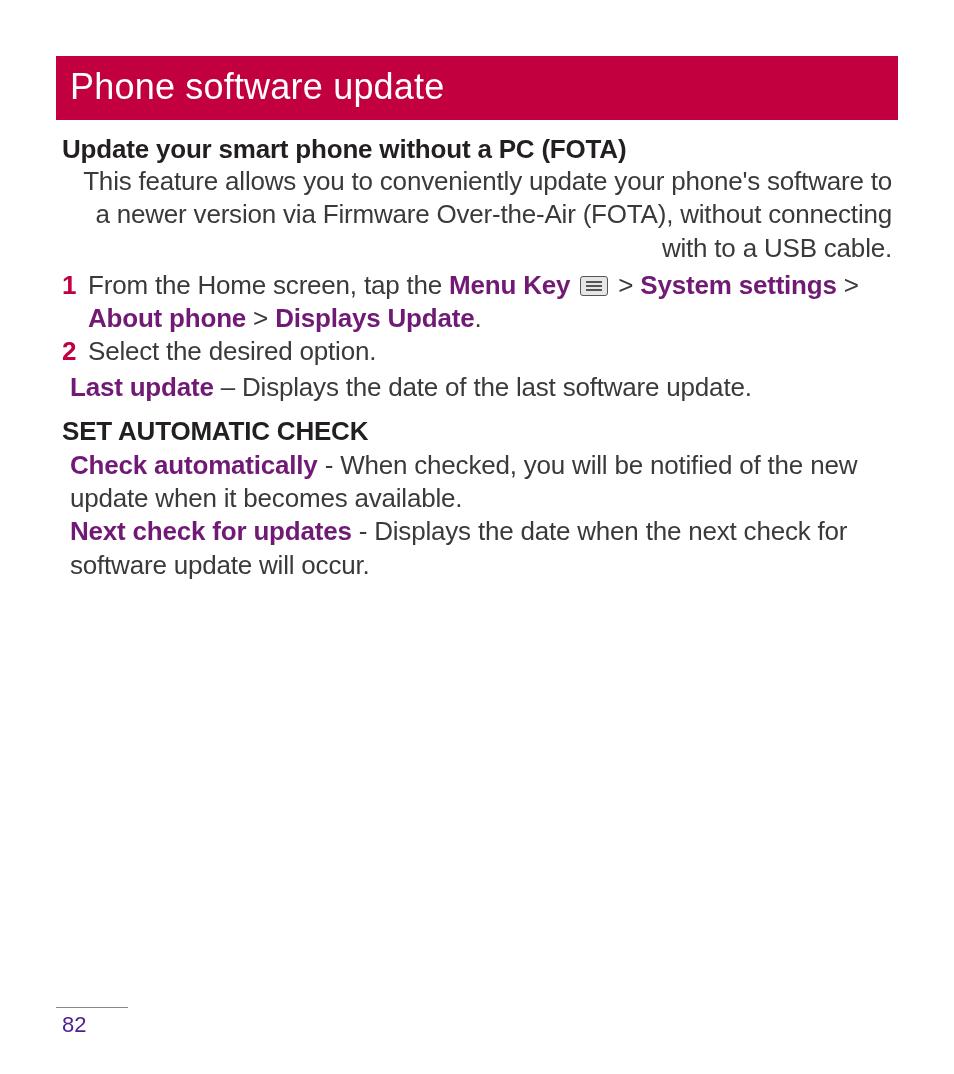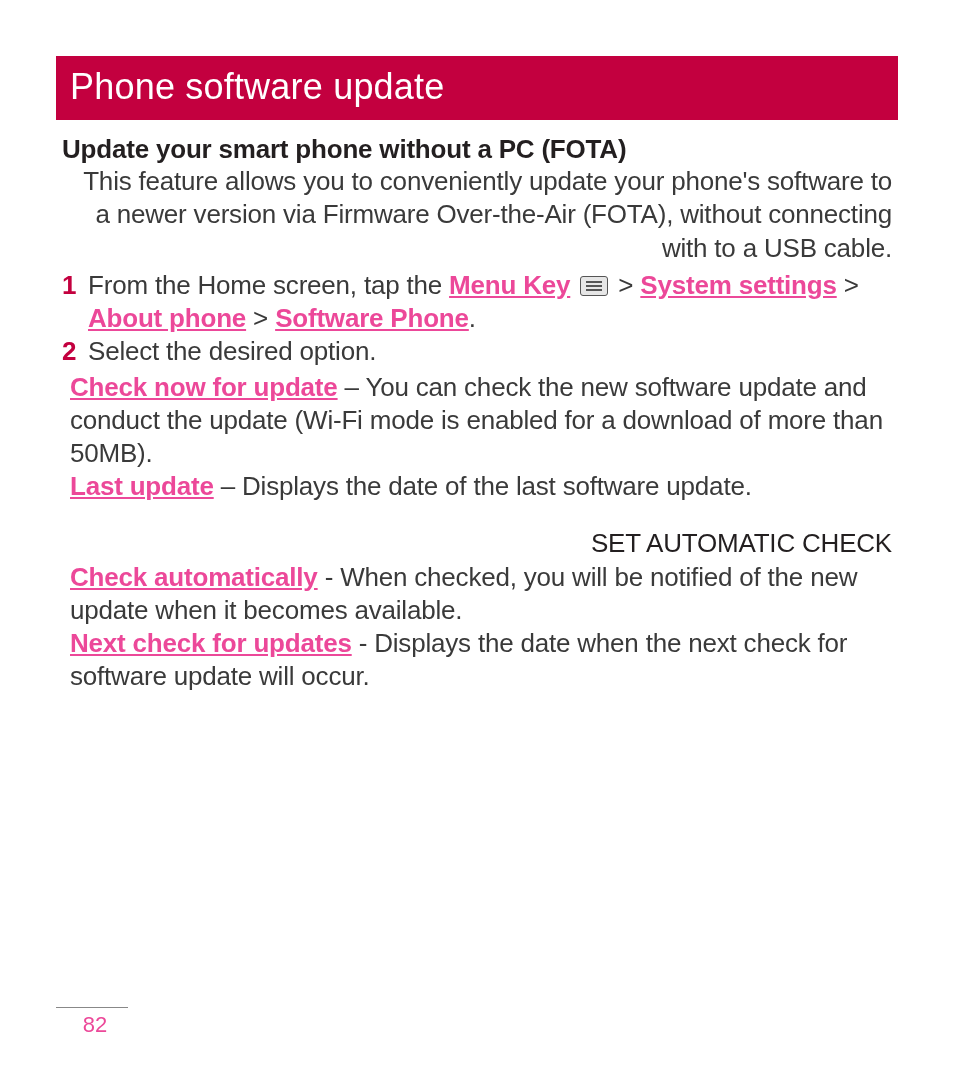--- a/index.html
+++ b/index.html
@@ -51,21 +51,21 @@
     font-weight: 700;
     width: 26px;
     flex: 0 0 26px;
   }
   .step-text {
     font-weight: 300;
     color: #3a3a3a;
     flex: 1;
     letter-spacing: -0.2px;
   }
-  .b { font-weight: 700; color: #ec4899; text-decoration: underline; }
+  .b { font-weight: 700; color: #701a75; }
   .menu-icon {
     display: inline-block;
     vertical-align: -2px;
     width: 28px;
     height: 20px;
     border: 1.5px solid #555;
     border-radius: 3px;
     background: #e6e6e6;
     position: relative;
     margin: 0 3px;
@@ -81,46 +81,44 @@
   .def-block { margin-top: 2px; padding-left: 8px; }
   .def-line {
     font-size: 26px;
     line-height: 1.28;
     font-stretch: condensed;
     font-weight: 300;
     color: #3a3a3a;
     letter-spacing: -0.2px;
   }
   .section-caps {
-    font-weight: 400;
+    font-weight: 700;
     font-size: 26px;
     letter-spacing: -0.2px;
     font-stretch: condensed;
     color: #231f20;
-    margin-top: 24px;
-    text-align: right;
+    margin-top: 12px;
   }
   .footer {
     position: absolute;
     left: 56px;
     bottom: 36px;
   }
   .footer-rule {
     width: 72px;
     border: none;
     border-top: 1px solid #888;
     margin-bottom: 4px;
   }
   .page-num {
     font-size: 22px;
     font-weight: 300;
-    color: #ec4899;
+    color: #4c1d95;
     font-stretch: condensed;
     padding-left: 6px;
-    text-align: center;
   }
 </style>
 </head>
 <body>
 
 <div class="page">
 
   <div class="title-bar">Phone software update</div>
 
   <div class="content">
@@ -128,35 +126,32 @@
     <div class="subhead">Update your smart phone without a PC (FOTA)</div>
 
     <div class="body-text">This feature allows you to conveniently update your phone's software to a newer version via Firmware Over-the-Air (FOTA), without connecting with to a USB cable.</div>
 
     <div class="step-list">
 
       <div class="step-item">
         <div class="step-num">1</div>
         <div class="step-text">
           <span>From the Home screen, tap the </span><span class="b">Menu Key</span>
-          <span class="menu-icon"></span><span> &gt; </span><span class="b">System settings</span><span> &gt; </span><span class="b">About phone</span><span> &gt; </span><span class="b">Software Phone</span><span>.</span>
+          <span class="menu-icon"></span><span> &gt; </span><span class="b">System settings</span><span> &gt; </span><span class="b">About phone</span><span> &gt; </span><span class="b">Displays Update</span><span>.</span>
         </div>
       </div>
 
       <div class="step-item">
         <div class="step-num">2</div>
         <div class="step-text">Select the desired option.</div>
       </div>
 
     </div>
 
     <div class="def-block">
-      <div class="def-line">
-        <span class="b">Check now for update</span><span> – You can check the new software update and conduct the update (Wi-Fi mode is enabled for a download of more than 50MB).</span>
-      </div>
       <div class="def-line">
         <span class="b">Last update</span><span> – Displays the date of the last software update.</span>
       </div>
     </div>
 
     <div class="section-caps">SET AUTOMATIC CHECK</div>
 
     <div class="def-block">
       <div class="def-line">
         <span class="b">Check automatically</span><span> - When checked, you will be notified of the new update when it becomes available.</span>

